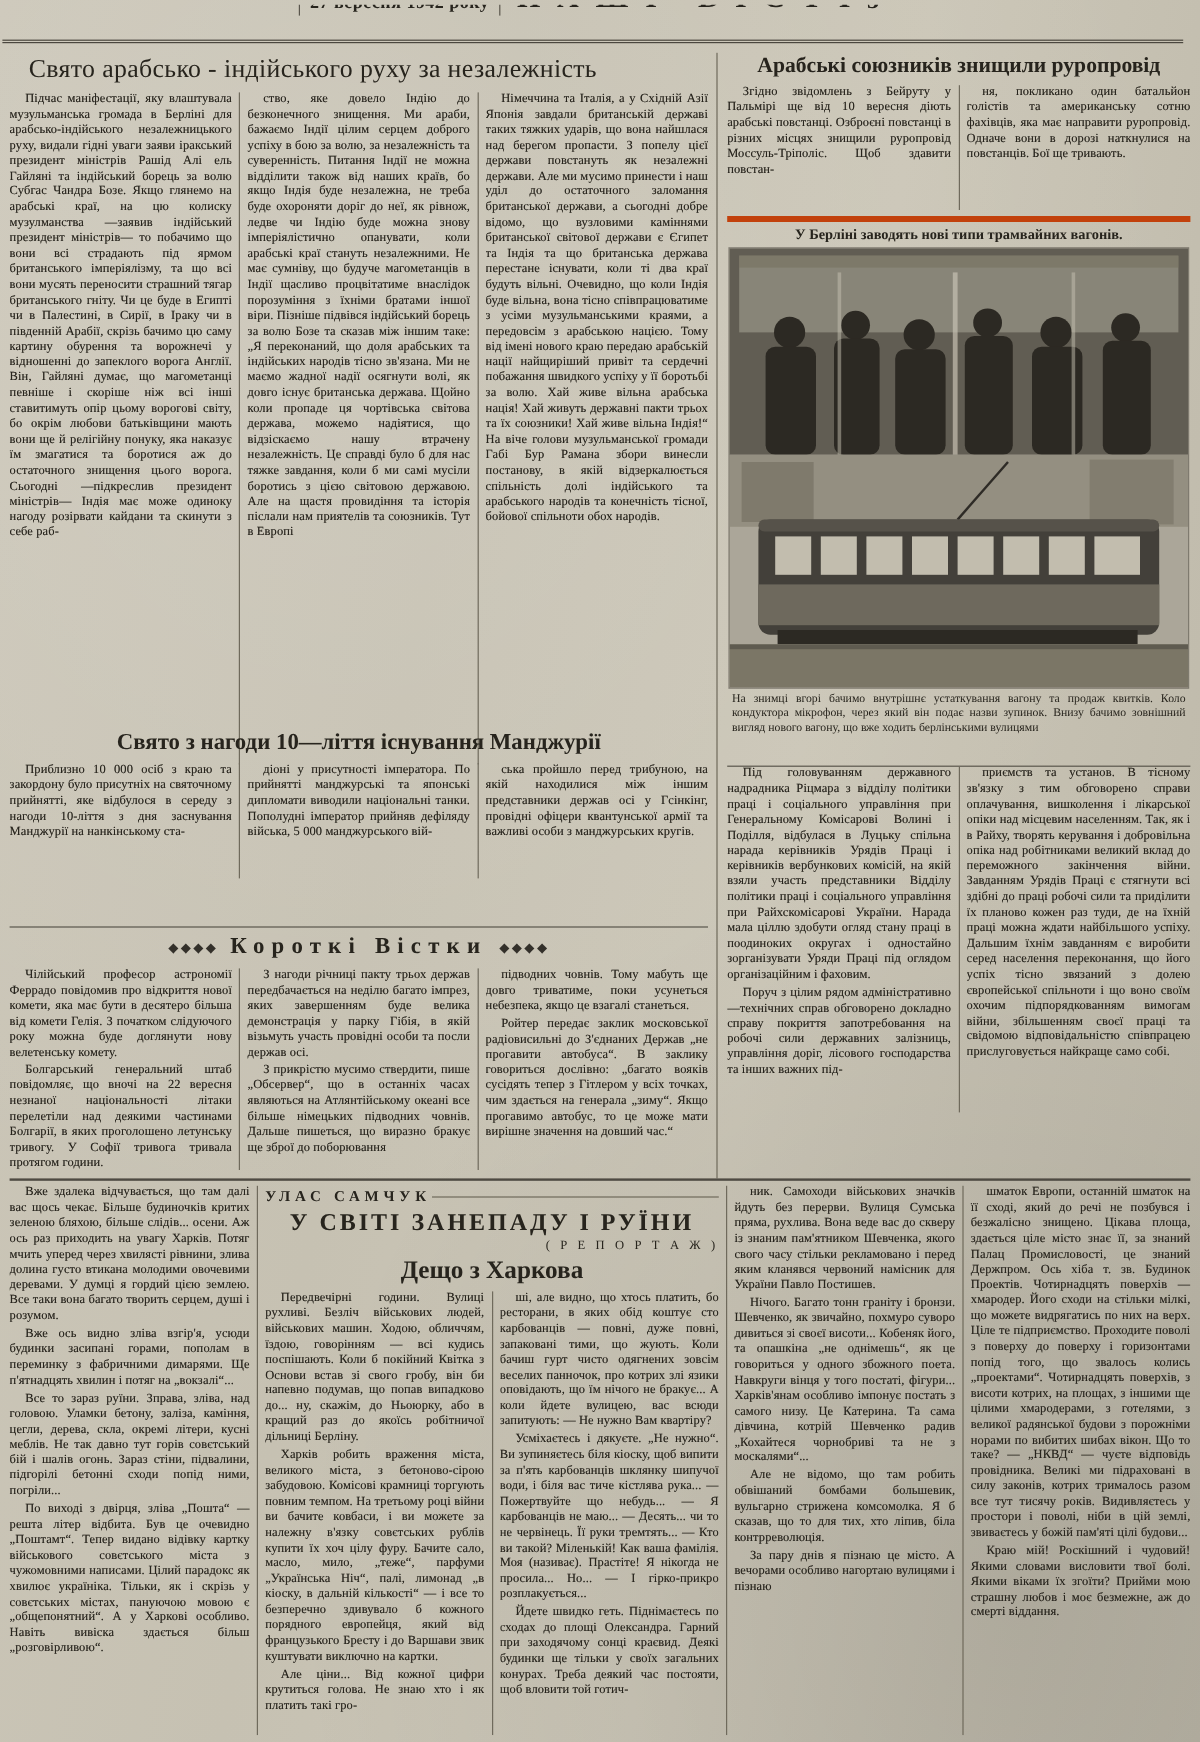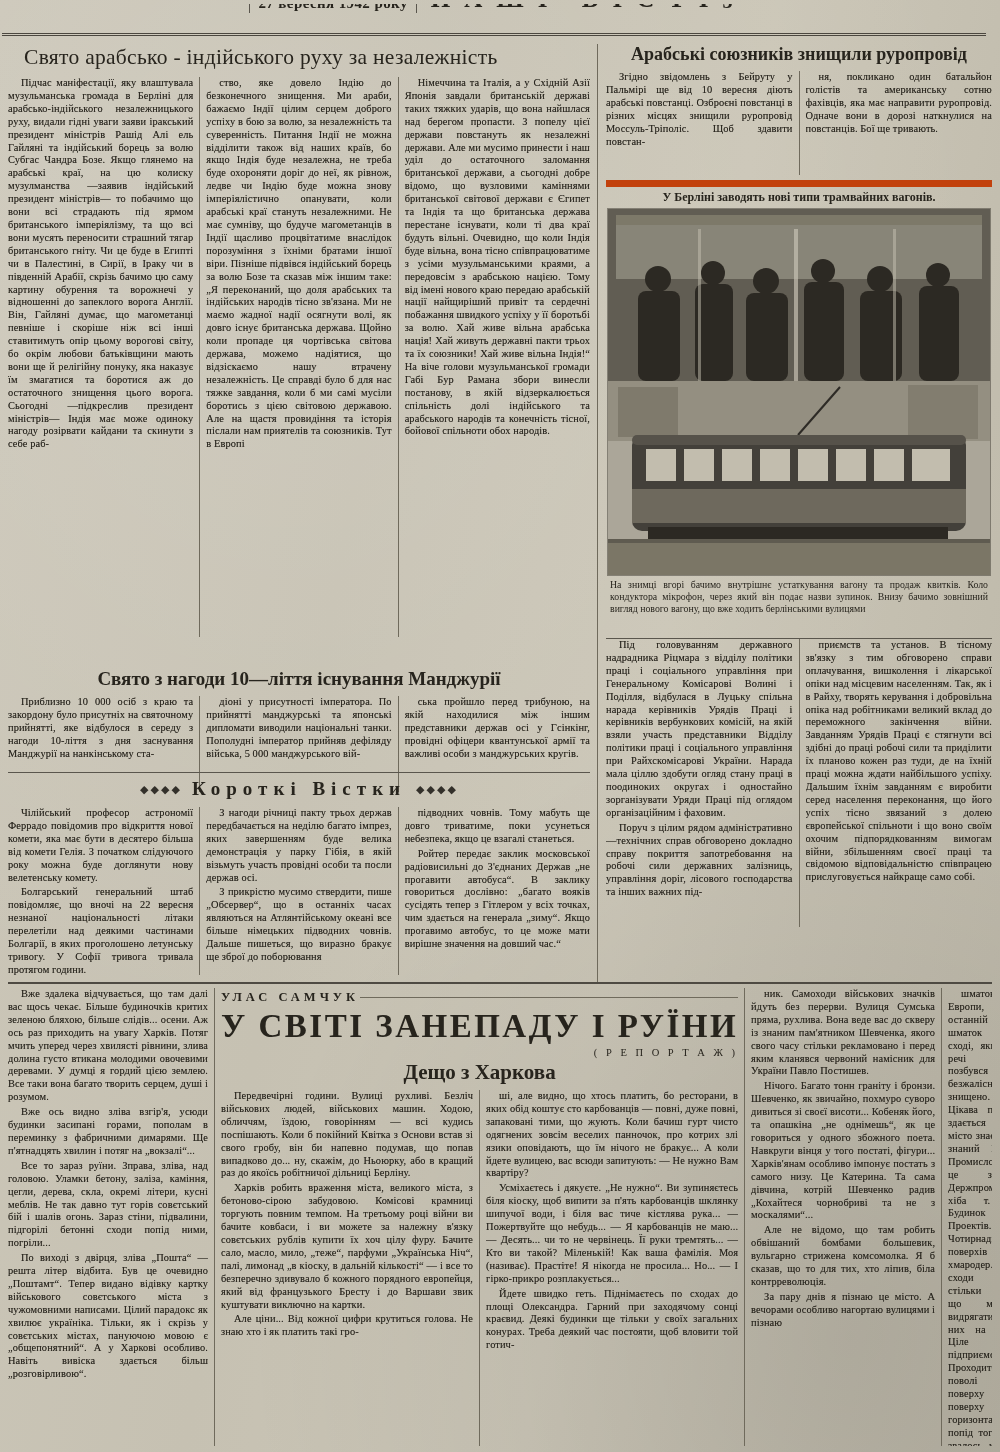--- a/index.html
+++ b/index.html
@@ -37,38 +37,38 @@
   .h-center{font-size:19px;font-weight:bold;text-align:center;margin:2px 0 6px}
   .h-council{font-size:14.5px;font-weight:bold;text-align:center;letter-spacing:1.2px;line-height:18px;margin:6px 0 7px}
   .sn-head{display:flex;align-items:center;justify-content:center;gap:10px;margin:3px 0 7px}
   .sn-title{font-size:19px;font-weight:bold;letter-spacing:6px}
   .sn-orn{font-size:11px;letter-spacing:2px;color:#33302a}
 
   
   .block-arab{top:44px;left:8px;width:582px;height:596px}
   .main-vr{top:44px;left:597px;width:1px;height:938px;background:#6f6a5c}
   .block-pipeline{top:44px;left:606px;width:386px;height:134px}
-  .block-photo{top:180px;left:606px;width:386px;height:456px;border-top:7px solid #c2410c;padding-top:3px}
+  .block-photo{top:180px;left:606px;width:386px;height:456px;border-top:5px solid #c2410c;padding-top:3px}
   .photo-kicker{font-size:12px;font-weight:bold;text-align:center;margin-bottom:4px}
   .photo-frame{width:382px;height:366px;margin:0 auto;background:#8d897c;box-shadow:0 0 0 1px rgba(60,56,48,.5)}
   .caption{font-size:9.8px;line-height:11.8px;text-align:justify;margin-top:4px;padding:0 4px}
-  .block-manchuria{top:666px;left:8px;width:582px;height:128px}
+  .block-manchuria{top:606px;left:8px;width:582px;height:128px}
   .block-shortnews{top:772px;left:8px;width:582px;height:208px;border-top:1px solid #5a564d;padding-top:2px}
   .block-council{top:638px;left:606px;width:386px;height:342px;border-top:1px solid #5a564d}
   .full-hr{top:982px;left:8px;width:984px;height:2px;background:#4e4a42}
   .block-bottom{top:988px;left:8px;width:984px;height:458px;display:flex}
   .bcol-a{flex:0 0 200px}
   .bcol-center{flex:0 0 378px;display:flex;flex-direction:column}
   .bcol-d{flex:0 0 184px}
   .bcol-e{flex:1 1 auto}
 
   .byline-row{display:flex;align-items:center;gap:1px;margin:2px 0 2px}
   .byline{font-size:12.5px;font-weight:bold;letter-spacing:4px;white-space:nowrap}
   .byline-rule{flex:1;height:1px;background:#6f6a5c}
-  .feat-head{font-size:33px;font-weight:bold;text-align:center;letter-spacing:2.5px;white-space:nowrap;margin:1px 0 2px}
+  .feat-head{font-size:20px;font-weight:bold;text-align:center;letter-spacing:2.5px;white-space:nowrap;margin:1px 0 2px}
   .feat-kicker{font-size:10.5px;text-align:right;letter-spacing:3px;margin-bottom:2px}
   .feat-subhead{font-size:21px;font-weight:bold;text-align:center;margin-bottom:5px}
   .feat-cols{flex:1;display:flex;overflow:hidden}
 </style>
 </head>
 <body>
 
 <header class="abs pg-header">
   <span class="issue-date">27 вересня 1942 року</span>
   <span class="masthead">НАШІ ВІСТІ</span>

